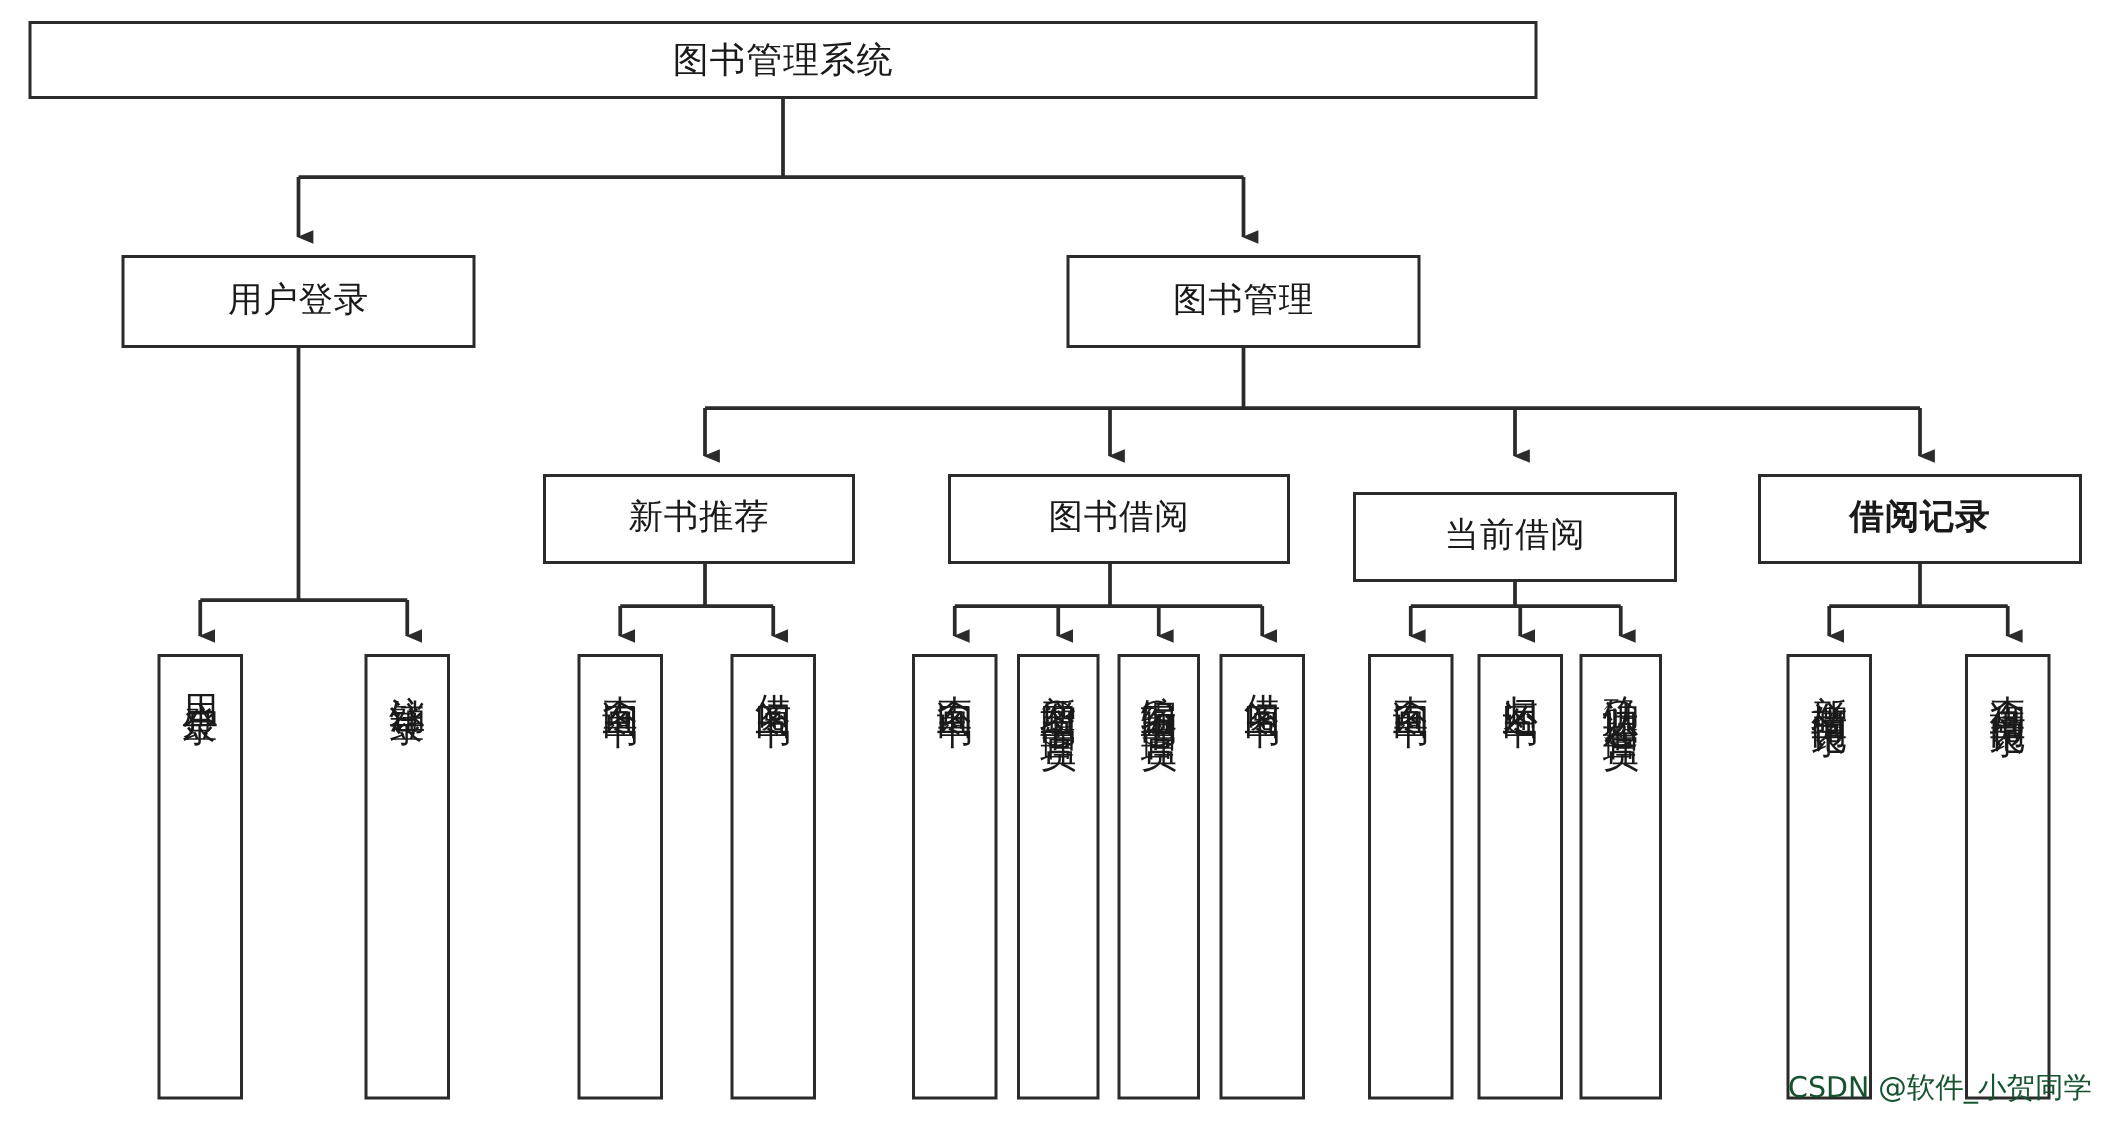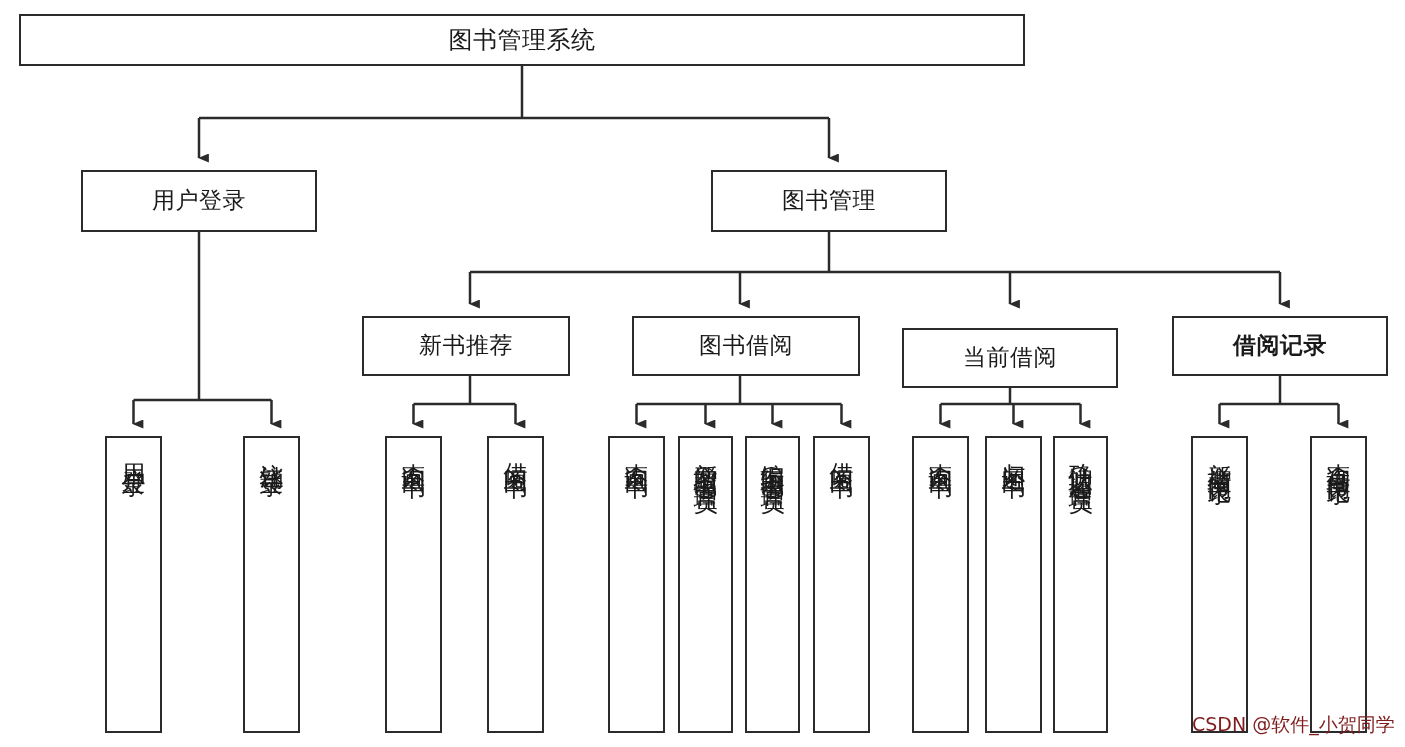--- a/index.html
+++ b/index.html
@@ -59,21 +59,21 @@
   .node.vert .label {
     writing-mode: vertical-rl;
     text-orientation: upright;
     font-size: 24px;
     line-height: 1;
     letter-spacing: 4px;
     height: auto;
   }
   .watermark {
     position: absolute;
-    color: #7f1d1d;
+    color: #14532d;
     font-size: 19px;
     white-space: nowrap;
     user-select: none;
   }
 </style>
 </head>
 <body>
 
 <div id="diagram-root">
 

